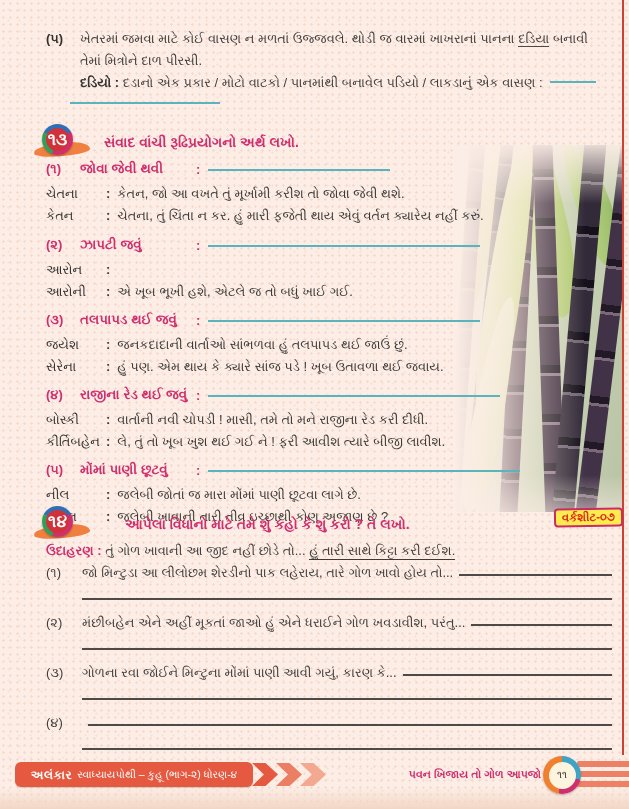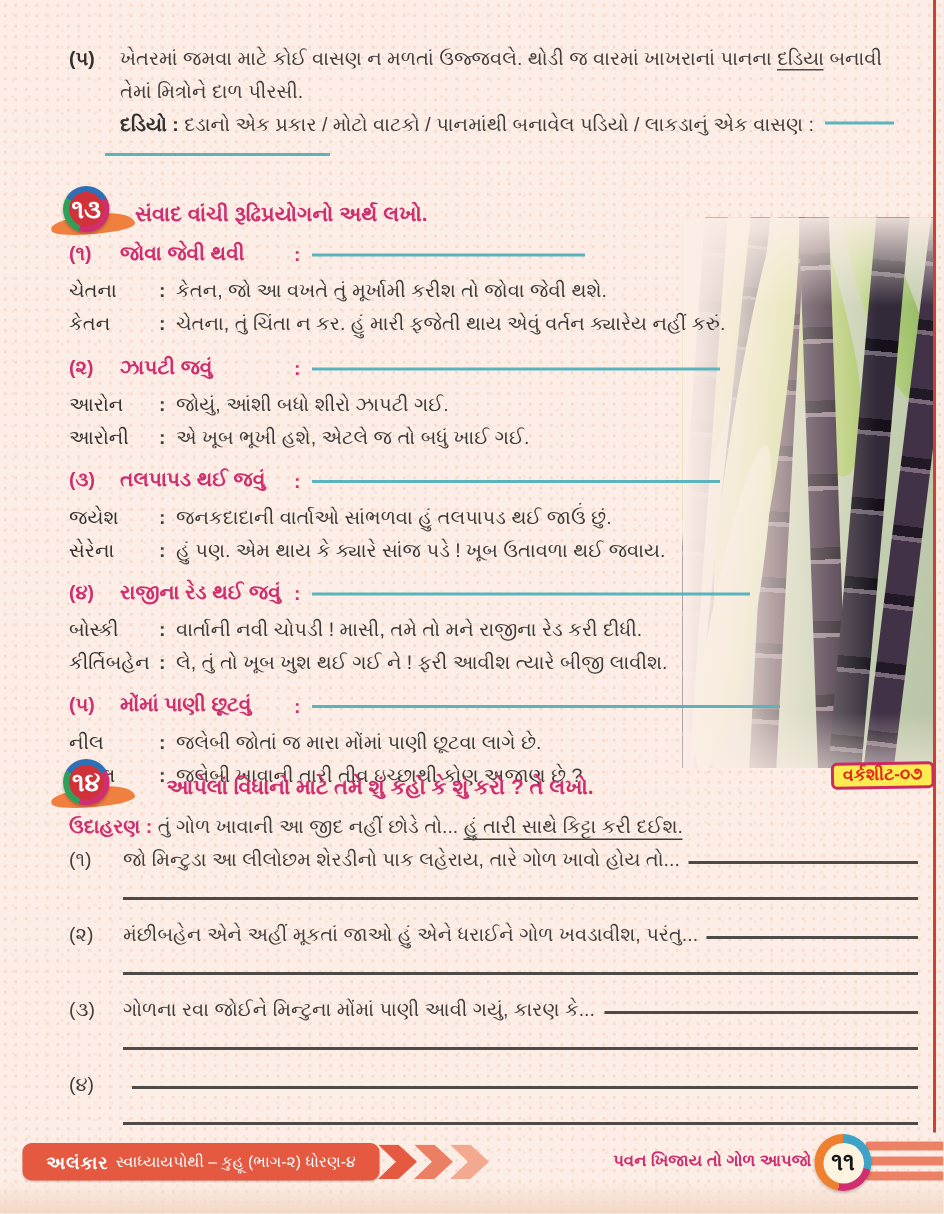--- a/index.html
+++ b/index.html
@@ -26,21 +26,21 @@
   .teal-under{margin-left:24px;margin-top:8px;width:150px;height:2px;background:#5ab3bd;}
 
   
   .sec-head{left:40px;height:40px;display:flex;align-items:center;z-index:3;}
   .badge-wrap{position:relative;width:44px;height:40px;flex:0 0 44px;}
   .swoosh{position:absolute;left:-6px;top:21px;width:56px;height:13px;background:#ef8040;border-radius:60% 40% 50% 50%/60% 70% 40% 40%;transform:rotate(-5deg);}
   .sec-badge{position:absolute;left:2px;top:2px;width:31px;height:31px;border-radius:50%;
     background:conic-gradient(from 0deg,#2f6fb5 0 60deg,#cf2f6e 60deg 200deg,#2fa05a 200deg 300deg,#2f6fb5 300deg 360deg);
     display:flex;align-items:center;justify-content:center;box-shadow:0 1px 2px rgba(0,0,0,.3);}
   .sec-badge-inner{width:23px;height:23px;border-radius:50%;background:#d13239;color:#fff;font-weight:bold;font-size:17px;display:flex;align-items:center;justify-content:center;}
-  .sec-title{font-size:14px;margin-left:6px;}
+  .sec-title{font-size:14px;margin-left:20px;}
 
   
   .worksheet{right:6px;top:508px;background:#fcec4f;border:2px solid #cb2a62;border-radius:4px;color:#e02a1a;font-weight:bold;font-size:11.5px;padding:1px 6px;transform:rotate(-1deg);z-index:4;}
 
   
   .qblock{left:46px;width:566px;z-index:2;}
   .q-head{display:flex;align-items:center;height:22px;}
   .q-head .qnum{width:34px;flex:0 0 34px;color:#cf2f6e;font-weight:bold;}
   .q-head .idiom{min-width:112px;font-size:13.5px;}
   .q-head .qcolon{margin:0 8px 0 4px;color:#cf2f6e;font-weight:bold;}
@@ -86,21 +86,21 @@
   .chev{position:absolute;top:763px;width:26px;height:23px;clip-path:polygon(0 0,52% 0,100% 50%,52% 100%,0 100%,46% 50%);}
   .cv1{left:252px;background:#e45940;}
   .cv2{left:276px;background:#eb7f63;}
   .cv3{left:300px;background:#f3a98f;}
   .stripes{position:absolute;left:577px;top:761px;width:52px;z-index:2;}
   .stripes div{height:6px;background:#ec8166;margin-bottom:4px;border-radius:2px 0 0 2px;}
   .fchapter{position:absolute;right:88px;top:768px;color:#cf2f6e;font-weight:bold;font-size:11px;z-index:3;}
   .pbadge{position:absolute;left:543px;top:756px;width:38px;height:38px;border-radius:50%;z-index:4;
     background:conic-gradient(from 0deg,#3fa3c6 0 105deg,#cf2f6e 105deg 190deg,#ef8030 190deg 360deg);
     display:flex;align-items:center;justify-content:center;box-shadow:0 1px 2px rgba(0,0,0,.25);}
-  .pbadge-inner{width:27px;height:27px;border-radius:50%;background:#fdf4df;color:#141414;font-weight:bold;font-size:16px;display:flex;align-items:center;justify-content:center;}
+  .pbadge-inner{width:27px;height:27px;border-radius:50%;background:#fdf4df;color:#141414;font-weight:normal;font-size:10px;display:flex;align-items:center;justify-content:center;}
 </style>
 </head>
 <body>
 
 <div id="page">
 
   <div class="edge-line"></div>
 
   <div class="cane abs">
     <div class="leaf lf1"></div>
@@ -163,21 +163,20 @@
   <div class="qblock abs" style="top:234px;">
     <div class="q-head">
       <span class="qnum">(૨)</span>
       <span class="idiom crimson">ઝાપટી જવું</span>
       <span class="qcolon">:</span>
       <div class="tline" style="margin-right:132px;"></div>
     </div>
     <div class="dlg">
       <span class="spk">આરોન</span>
       <span class="dcolon">:</span>
-      <span class="dtxt">જોયું, આંશી બધો શીરો ઝાપટી ગઈ.</span>
     </div>
     <div class="dlg">
       <span class="spk">આરોની</span>
       <span class="dcolon">:</span>
       <span class="dtxt">એ ખૂબ ભૂખી હશે, એટલે જ તો બધું ખાઈ ગઈ.</span>
     </div>
   </div>
 
   <div class="qblock abs" style="top:309px;">
     <div class="q-head">

